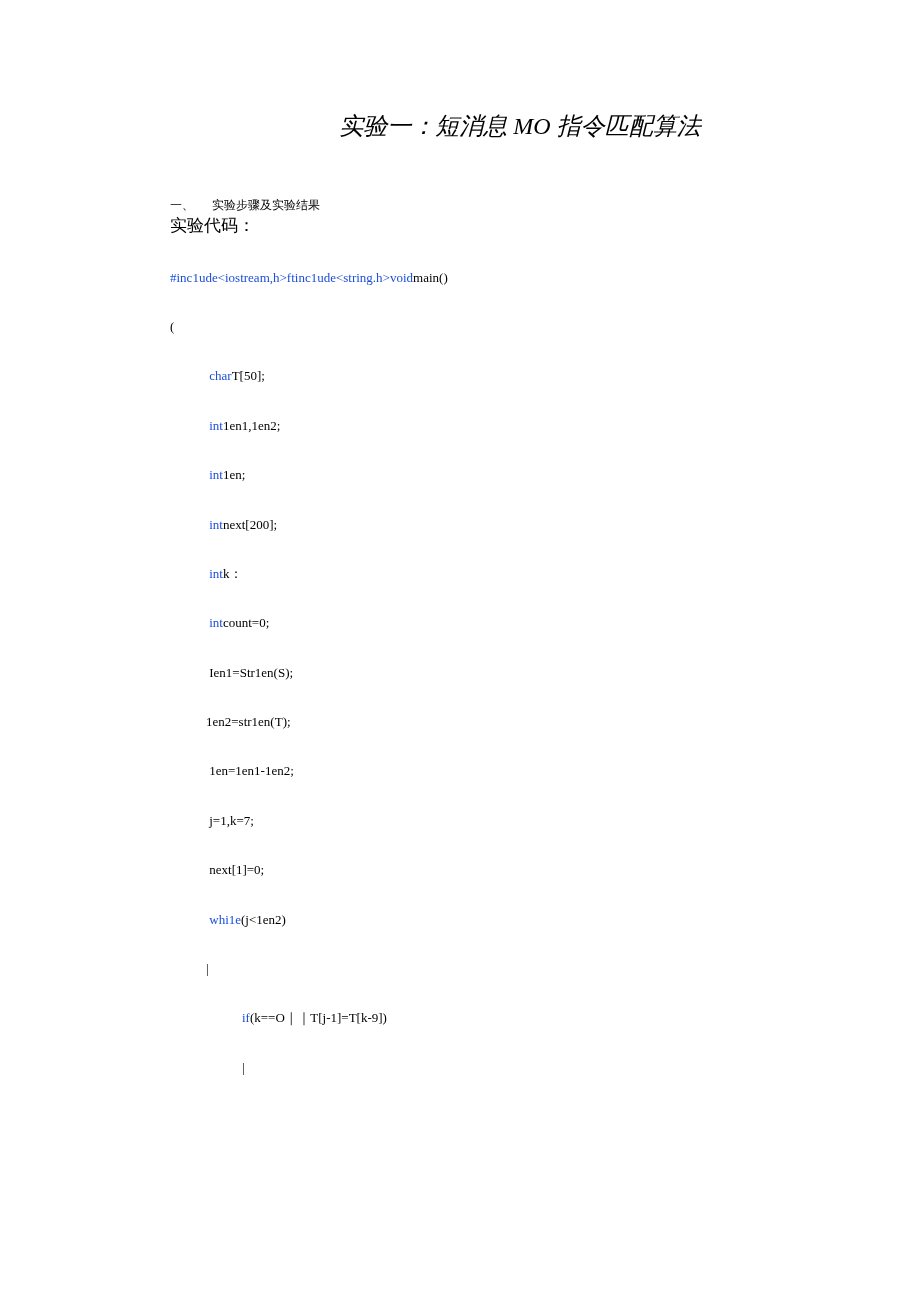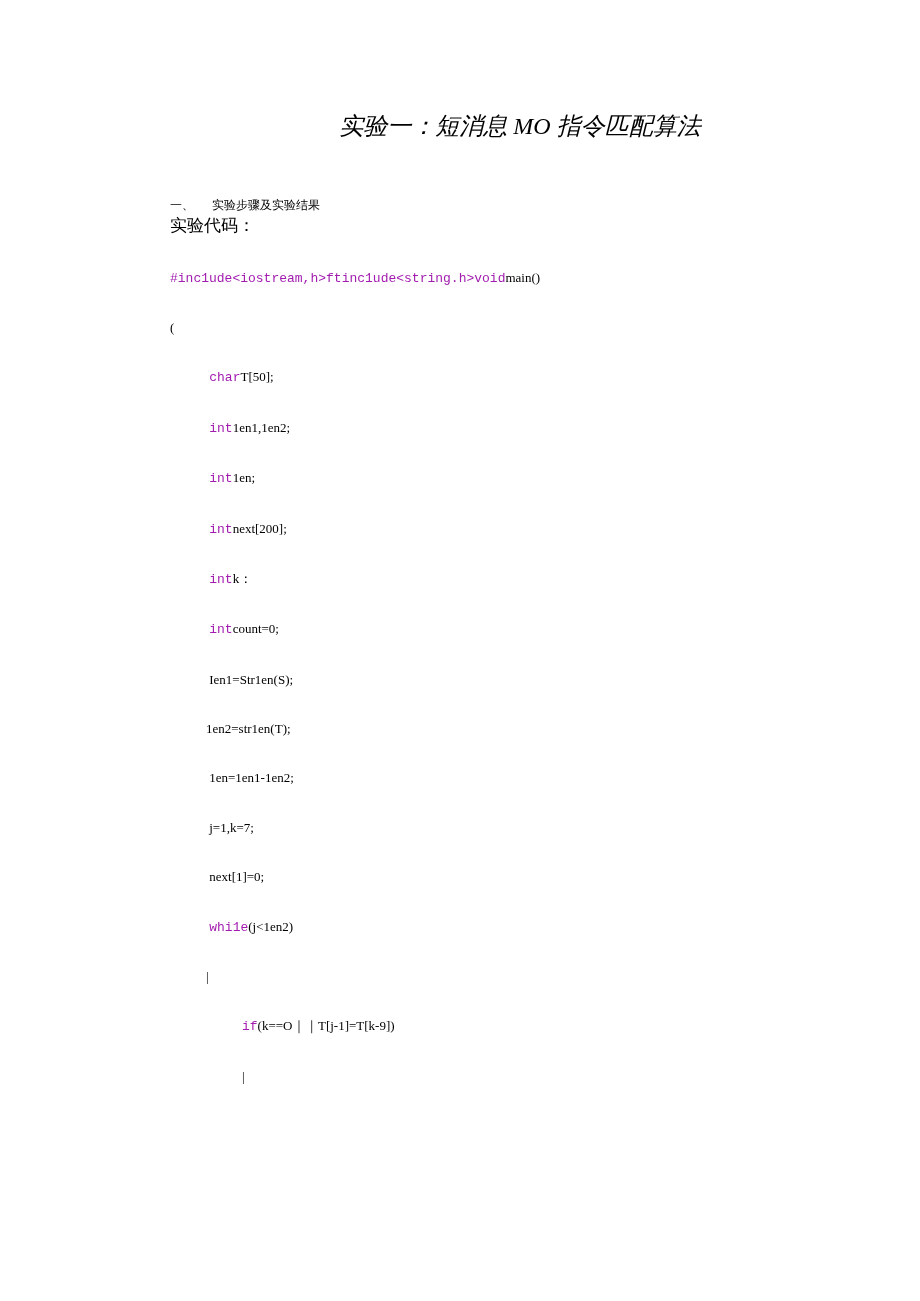--- a/index.html
+++ b/index.html
@@ -30,21 +30,21 @@
   .experiment-label {
     font-size: 17px;
     margin-bottom: 4px;
   }
   .code-block {
     font-family: "Times New Roman", serif;
     font-size: 13px;
     line-height: 1.9;
     white-space: pre;
   }
-  .hl { color: #a21caf; font-family: Liberation Mono, monospace; }
+  .hl { color: #1d4ed8; }
   .indent1 { padding-left: 36px; }
   .indent2 { padding-left: 72px; }
 </style>
 </head>
 <body>
 
 <div class="page">
 
   <div class="title">实验一：短消息 MO 指令匹配算法</div>
 

